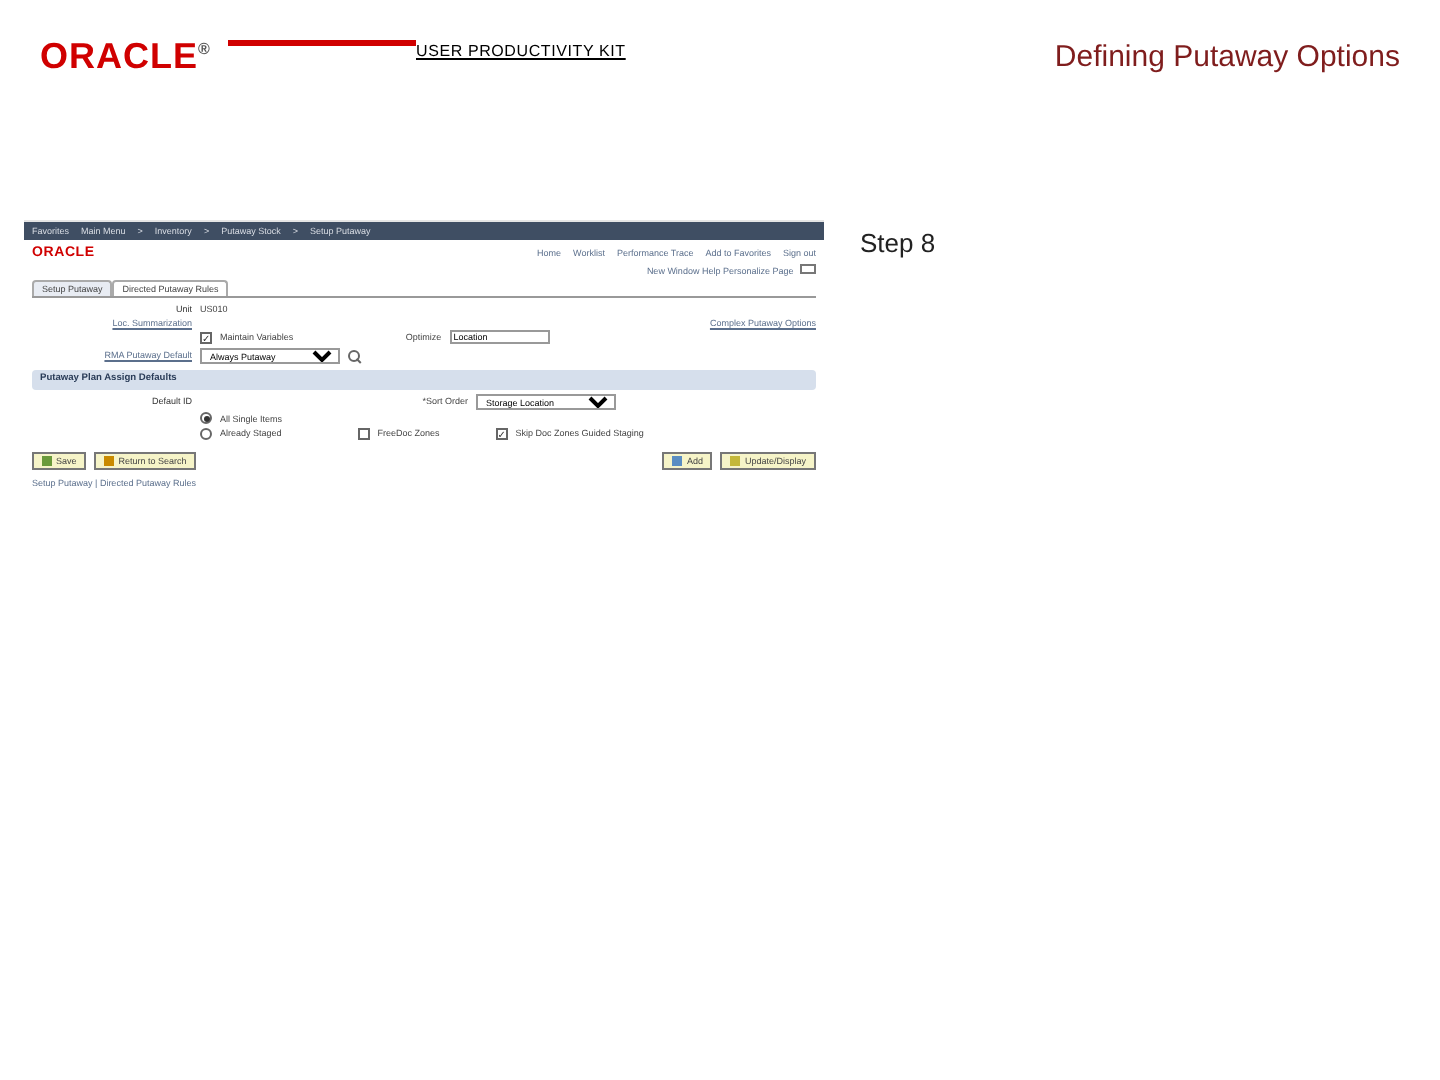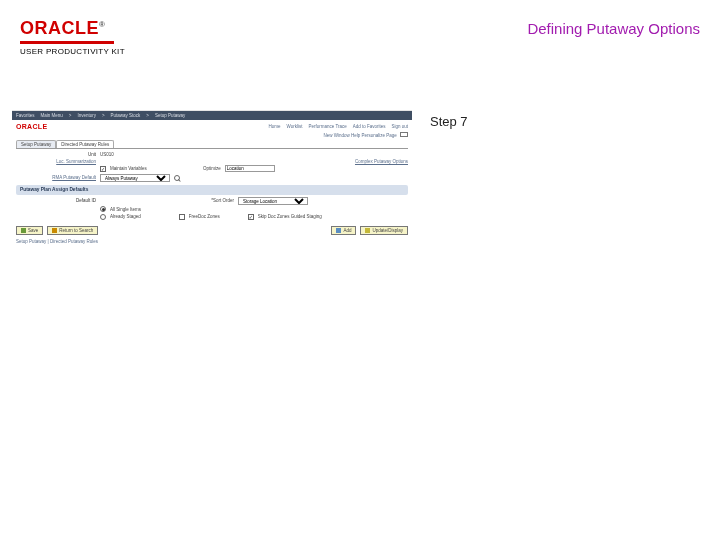--- a/index.html
+++ b/index.html
@@ -7,29 +7,29 @@
     width: 720px; height: 540px;
     font-family: Arial, Helvetica, sans-serif;
     background: #fff;
     position: relative;
     color: #222;
   }
   .header {
     position: absolute; top: 18px; left: 20px; right: 20px;
     display: flex; justify-content: space-between; align-items: flex-start;
   }
-  .logo-block { display: flex; flex-direction: column; }
+  .logo-block { display: flex; }
   .oracle {
     font-weight: bold; font-size: 18px; color: #d00000; letter-spacing: 0.5px;
     position: relative; width: 94px;
   }
   .trademark { font-size: 8px; color: #555; vertical-align: super; }
   .red-bar { height: 3px; background: #d00000; margin-top: 2px; width: 94px; }
-  .upk-line { font-size: 8px; color: #000; letter-spacing: 0.3px; margin-top: 3px; }
-  .title { font-size: 15px; color: #a21caf; margin-top: 2px; }
+  .upk-line { font-size: 8px; color: #000; letter-spacing: 0.3px; margin-top: 3px; text-decoration: underline; }
+  .title { font-size: 15px; color: #7f1d1d; margin-top: 2px; }
   .main {
     position: absolute; top: 110px; left: 12px; right: 12px;
     display: flex; gap: 18px;
   }
   
   .thumb {
     width: 400px; height: 180px;
     font-size: 5px; color: #444;
     border-top: 1px solid #e5e5e5;
     position: relative;
@@ -230,15 +230,15 @@
         </span>
       <span class="btn">
           <span class="ico upd"></span>
           <span>Update/Display</span>
         </span>
     </div>
     <div class="footer-line">Setup Putaway | Directed Putaway Rules</div>
   </div>
 
   <div class="instr">
-    <div class="step">Step 7</div>
+    <div class="step">Step 8</div>
   </div>
 </div>
 
 </body></html>

